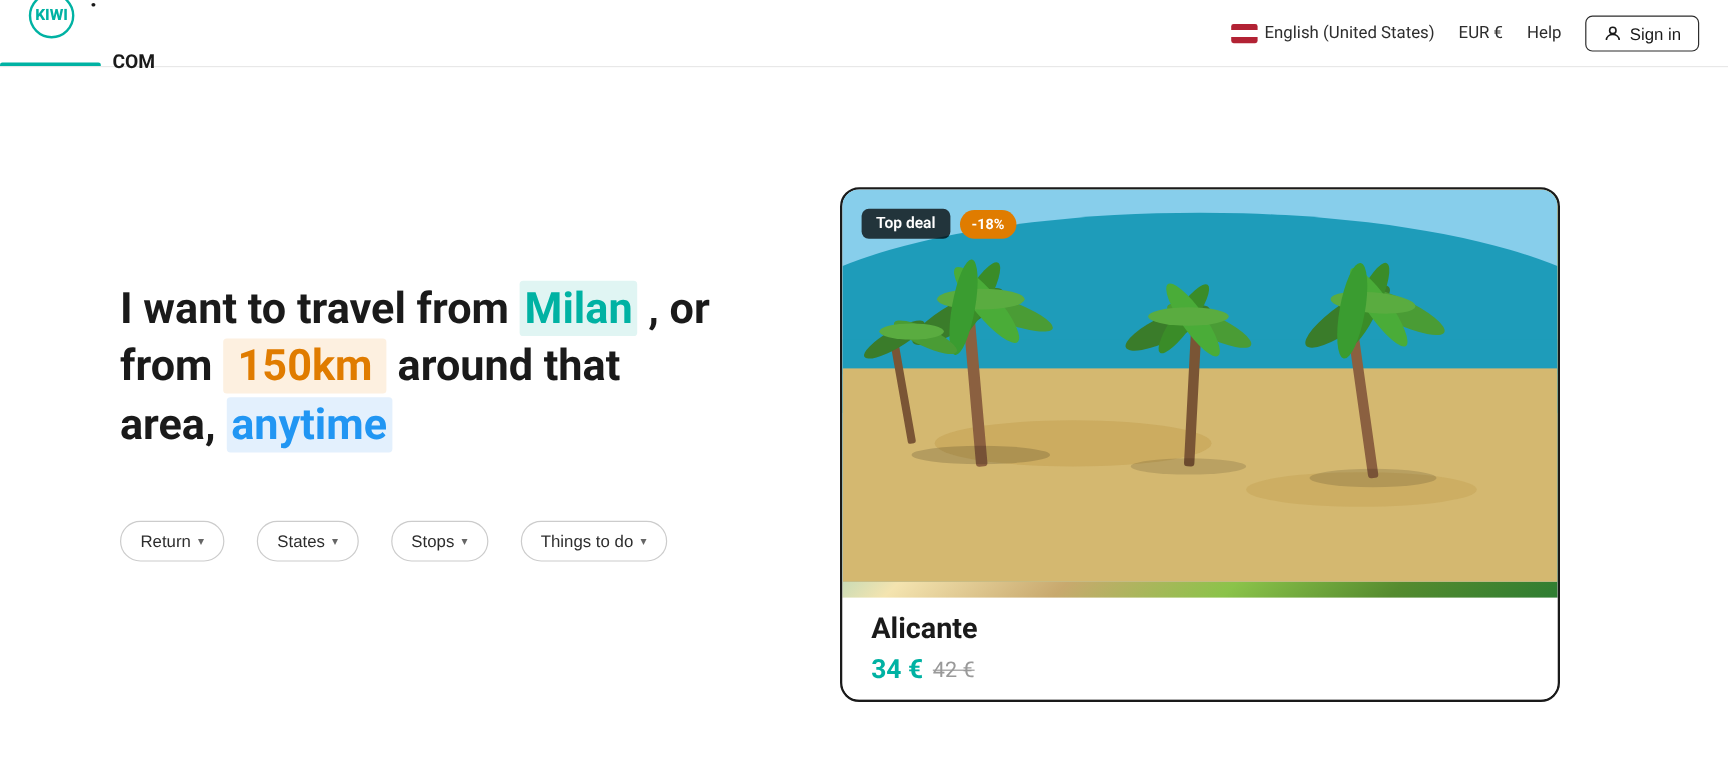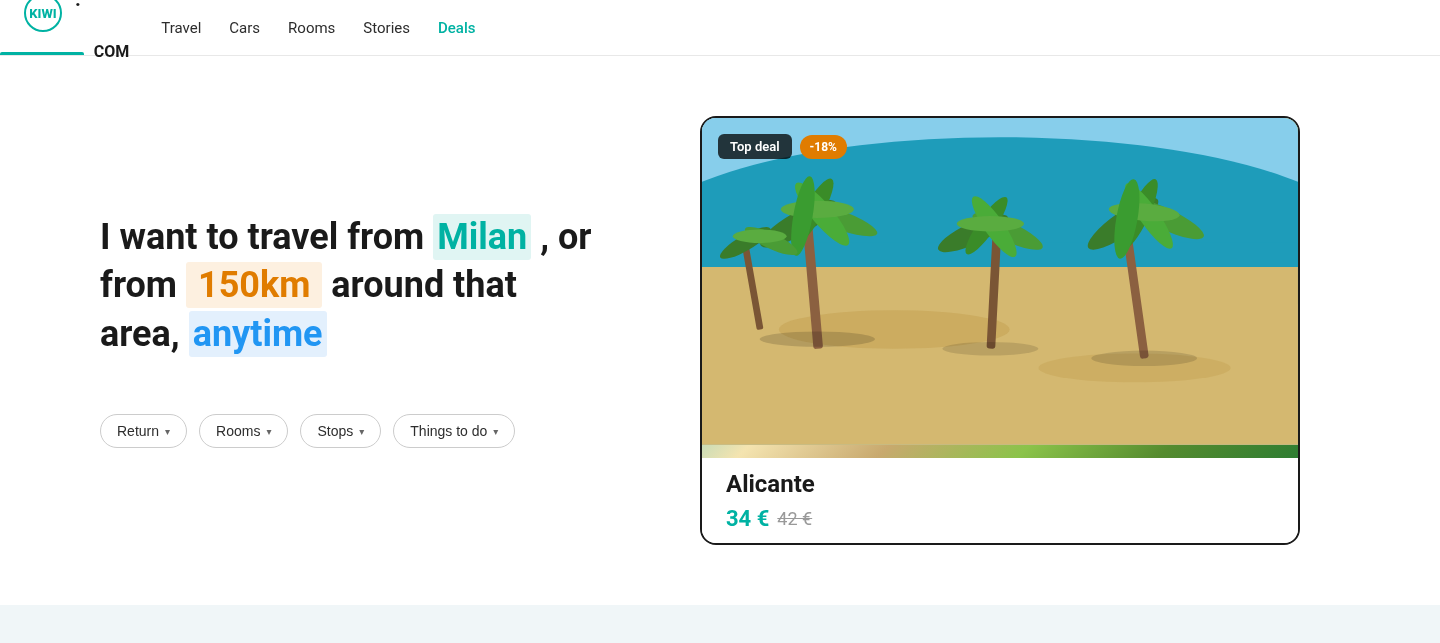--- a/index.html
+++ b/index.html
@@ -156,21 +156,21 @@
     .highlight-anytime {
       color: #2196f3;
       background: #e3f0fd;
       padding: 2px 4px;
       border-radius: 3px;
     }
 
     
     .filters {
       display: flex;
-      gap: 12px;
+      gap: 27px;
       flex-wrap: wrap;
     }
     .filter-btn {
       display: flex;
       align-items: center;
       gap: 6px;
       border: 1px solid #ccc;
       border-radius: 20px;
       padding: 8px 16px;
       font-size: 14px;
@@ -181,20 +181,21 @@
     }
     .chevron-down {
       font-size: 10px;
       color: #666;
     }
 
     
     .right-panel {
       flex: 0 0 600px;
       position: relative;
+      margin-top: 40px;
     }
     .deal-card {
       border-radius: 16px;
       overflow: hidden;
       border: 2px solid #1a1a1a;
       position: relative;
       background: #fff;
     }
     .deal-image {
       width: 100%;
@@ -277,28 +278,36 @@
 
 <nav class="navbar">
   <div class="navbar-logo">
     <div class="logo-kiwi">
       <span>KIWI</span>
     </div>
     <span class="logo-dot">·</span>
     <span class="logo-com">COM</span>
   </div>
 
-  <div class="navbar-links">
-    <a class="nav-link">Travel</a>
-    <a class="nav-link">Cars</a>
-    <a class="nav-link">Rooms</a>
-    <a class="nav-link">Stories</a>
-    <a class="nav-link active">Deals</a>
+
+  <div class="navbar-right">
+    <div class="flag-lang">
+      <div class="flag-img"></div>
+      <span>English (United States)</span>
+    </div>
+    <span class="currency">EUR €</span>
+    <span class="help-link">Help</span>
+    <button class="sign-in-btn">
+      <svg width="16" height="16" viewBox="0 0 24 24" fill="none" stroke="#1a1a1a" stroke-width="2">
+        <circle cx="12" cy="8" r="4"></circle>
+        <path d="M4 20c0-4 3.6-7 8-7s8 3 8 7"></path>
+      </svg>
+      <span>Sign in</span>
+    </button>
   </div>
-
   <div class="nav-underline"></div>
 </nav>
 
 <div class="main-container">
 
   <div class="left-panel">
     <div class="headline">
       <span>I want to travel from</span>
       <span class="highlight-milan">Milan</span>
       <span> , or<br>from </span>
@@ -306,21 +315,21 @@
       <span> around that<br>area, </span>
       <span class="highlight-anytime">anytime</span>
     </div>
 
     <div class="filters">
       <button class="filter-btn">
         <span>Return</span>
         <span class="chevron-down">▾</span>
       </button>
       <button class="filter-btn">
-        <span>Rooms</span>
+        <span>States</span>
         <span class="chevron-down">▾</span>
       </button>
       <button class="filter-btn">
         <span>Stops</span>
         <span class="chevron-down">▾</span>
       </button>
       <button class="filter-btn">
         <span>Things to do</span>
         <span class="chevron-down">▾</span>
       </button>

